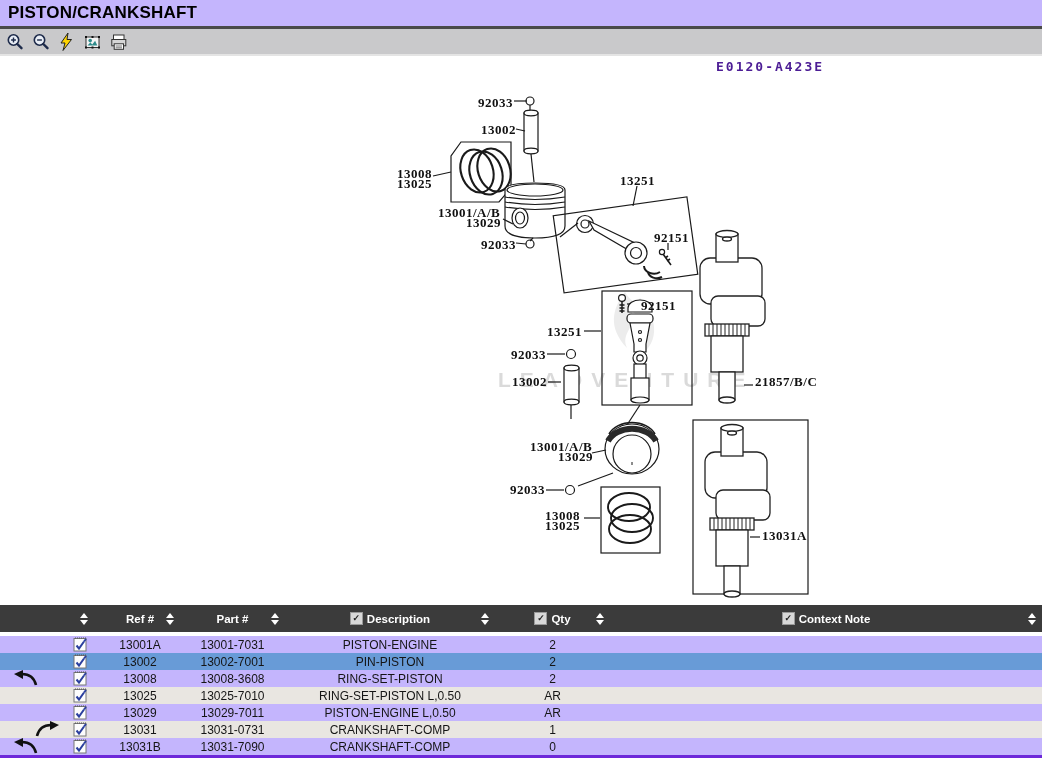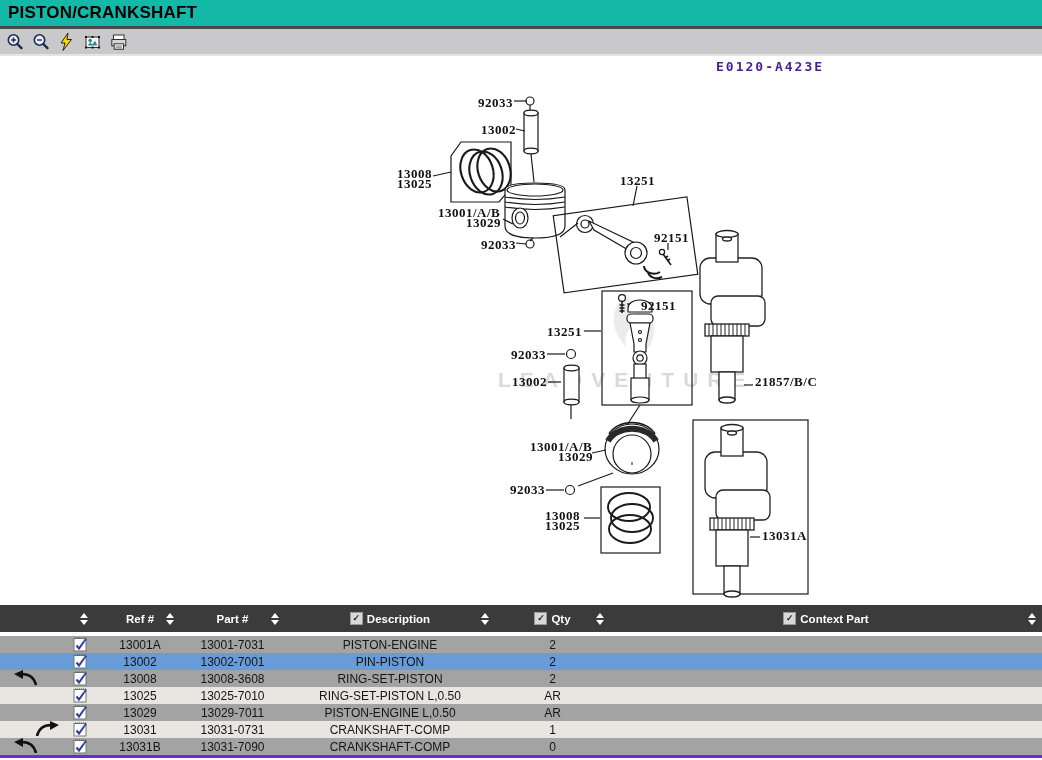--- a/index.html
+++ b/index.html
@@ -1,20 +1,20 @@
 <!DOCTYPE html>
 <html><head>
 <meta charset="utf-8">
 <style>
   html,body{margin:0;padding:0;}
   body{width:1042px;height:760px;position:relative;overflow:hidden;background:#fff;
        font-family:"Liberation Sans",sans-serif;}
 
   
-  .titlebar{position:absolute;left:0;top:0;width:1042px;height:26px;background:#14b8a6;
+  .titlebar{position:absolute;left:0;top:0;width:1042px;height:26px;background:#c4b5fd;
             border-bottom:3px solid #4a4a4a;z-index:20;}
   .titlebar .t{position:absolute;left:8px;top:3px;font-size:17px;font-weight:bold;color:#000;
                letter-spacing:.2px;}
   .toolbar{position:absolute;left:0;top:29px;width:1042px;height:27px;background:#c9c9cb;
            border-bottom:2px solid #e4e4e4;z-index:20;display:flex;align-items:center;
            padding-left:4px;box-sizing:border-box;gap:4px;}
   .tbtn{width:22px;height:22px;display:flex;align-items:center;justify-content:center;cursor:pointer;}
 
   
   .diagram{position:absolute;left:0;top:58px;width:1042px;height:547px;background:#fff;z-index:1;}
@@ -35,21 +35,21 @@
              justify-content:center;gap:4px;cursor:pointer;}
   .sort{position:absolute;right:6px;top:50%;transform:translateY(-50%);display:flex;
         flex-direction:column;gap:2px;}
   .sort i{display:block;width:0;height:0;border-left:4px solid transparent;border-right:4px solid transparent;}
   .sort i.up{border-bottom:5px solid #fff;}
   .sort i.dn{border-top:5px solid #fff;}
   .cbx{display:inline-flex;width:11px;height:11px;background:#d8d8d8;border:1px solid #9a9a9a;
        align-items:center;justify-content:center;font-size:9px;color:#222;line-height:1;}
   .pbody{margin-top:4px;}
   .prow{display:grid;grid-template-columns:100px 80px 105px 210px 115px 1fr;height:17px;
-        align-items:center;font-size:12px;color:#151515;background:#a3a3a3;cursor:pointer;}
+        align-items:center;font-size:12px;color:#151515;background:#c4b5fd;cursor:pointer;}
   .prow.alt{background:#e9e6e1;}
   .prow.selected{background:#689bd7;}
   .prow .cell{text-align:center;white-space:nowrap;overflow:hidden;}
   .prow .first{position:relative;height:17px;}
   .npad{position:absolute;left:72px;top:0px;}
   .sarr{position:absolute;top:0px;}
   .sarr.undo{left:14px;}
   .sarr.redo{left:34px;}
 </style>
 </head>
@@ -284,21 +284,21 @@
     <div class="hc">
         <span class="cbx">✓</span>
         <span>Qty</span>
         <span class="sort">
           <i class="up"></i>
           <i class="dn"></i>
         </span>
       </div>
     <div class="hc">
         <span class="cbx">✓</span>
-        <span>Context Part</span>
+        <span>Context Note</span>
         <span class="sort">
           <i class="up"></i>
           <i class="dn"></i>
         </span>
       </div>
   </div>
 
   <div class="pbody">
 
     <div class="prow">

